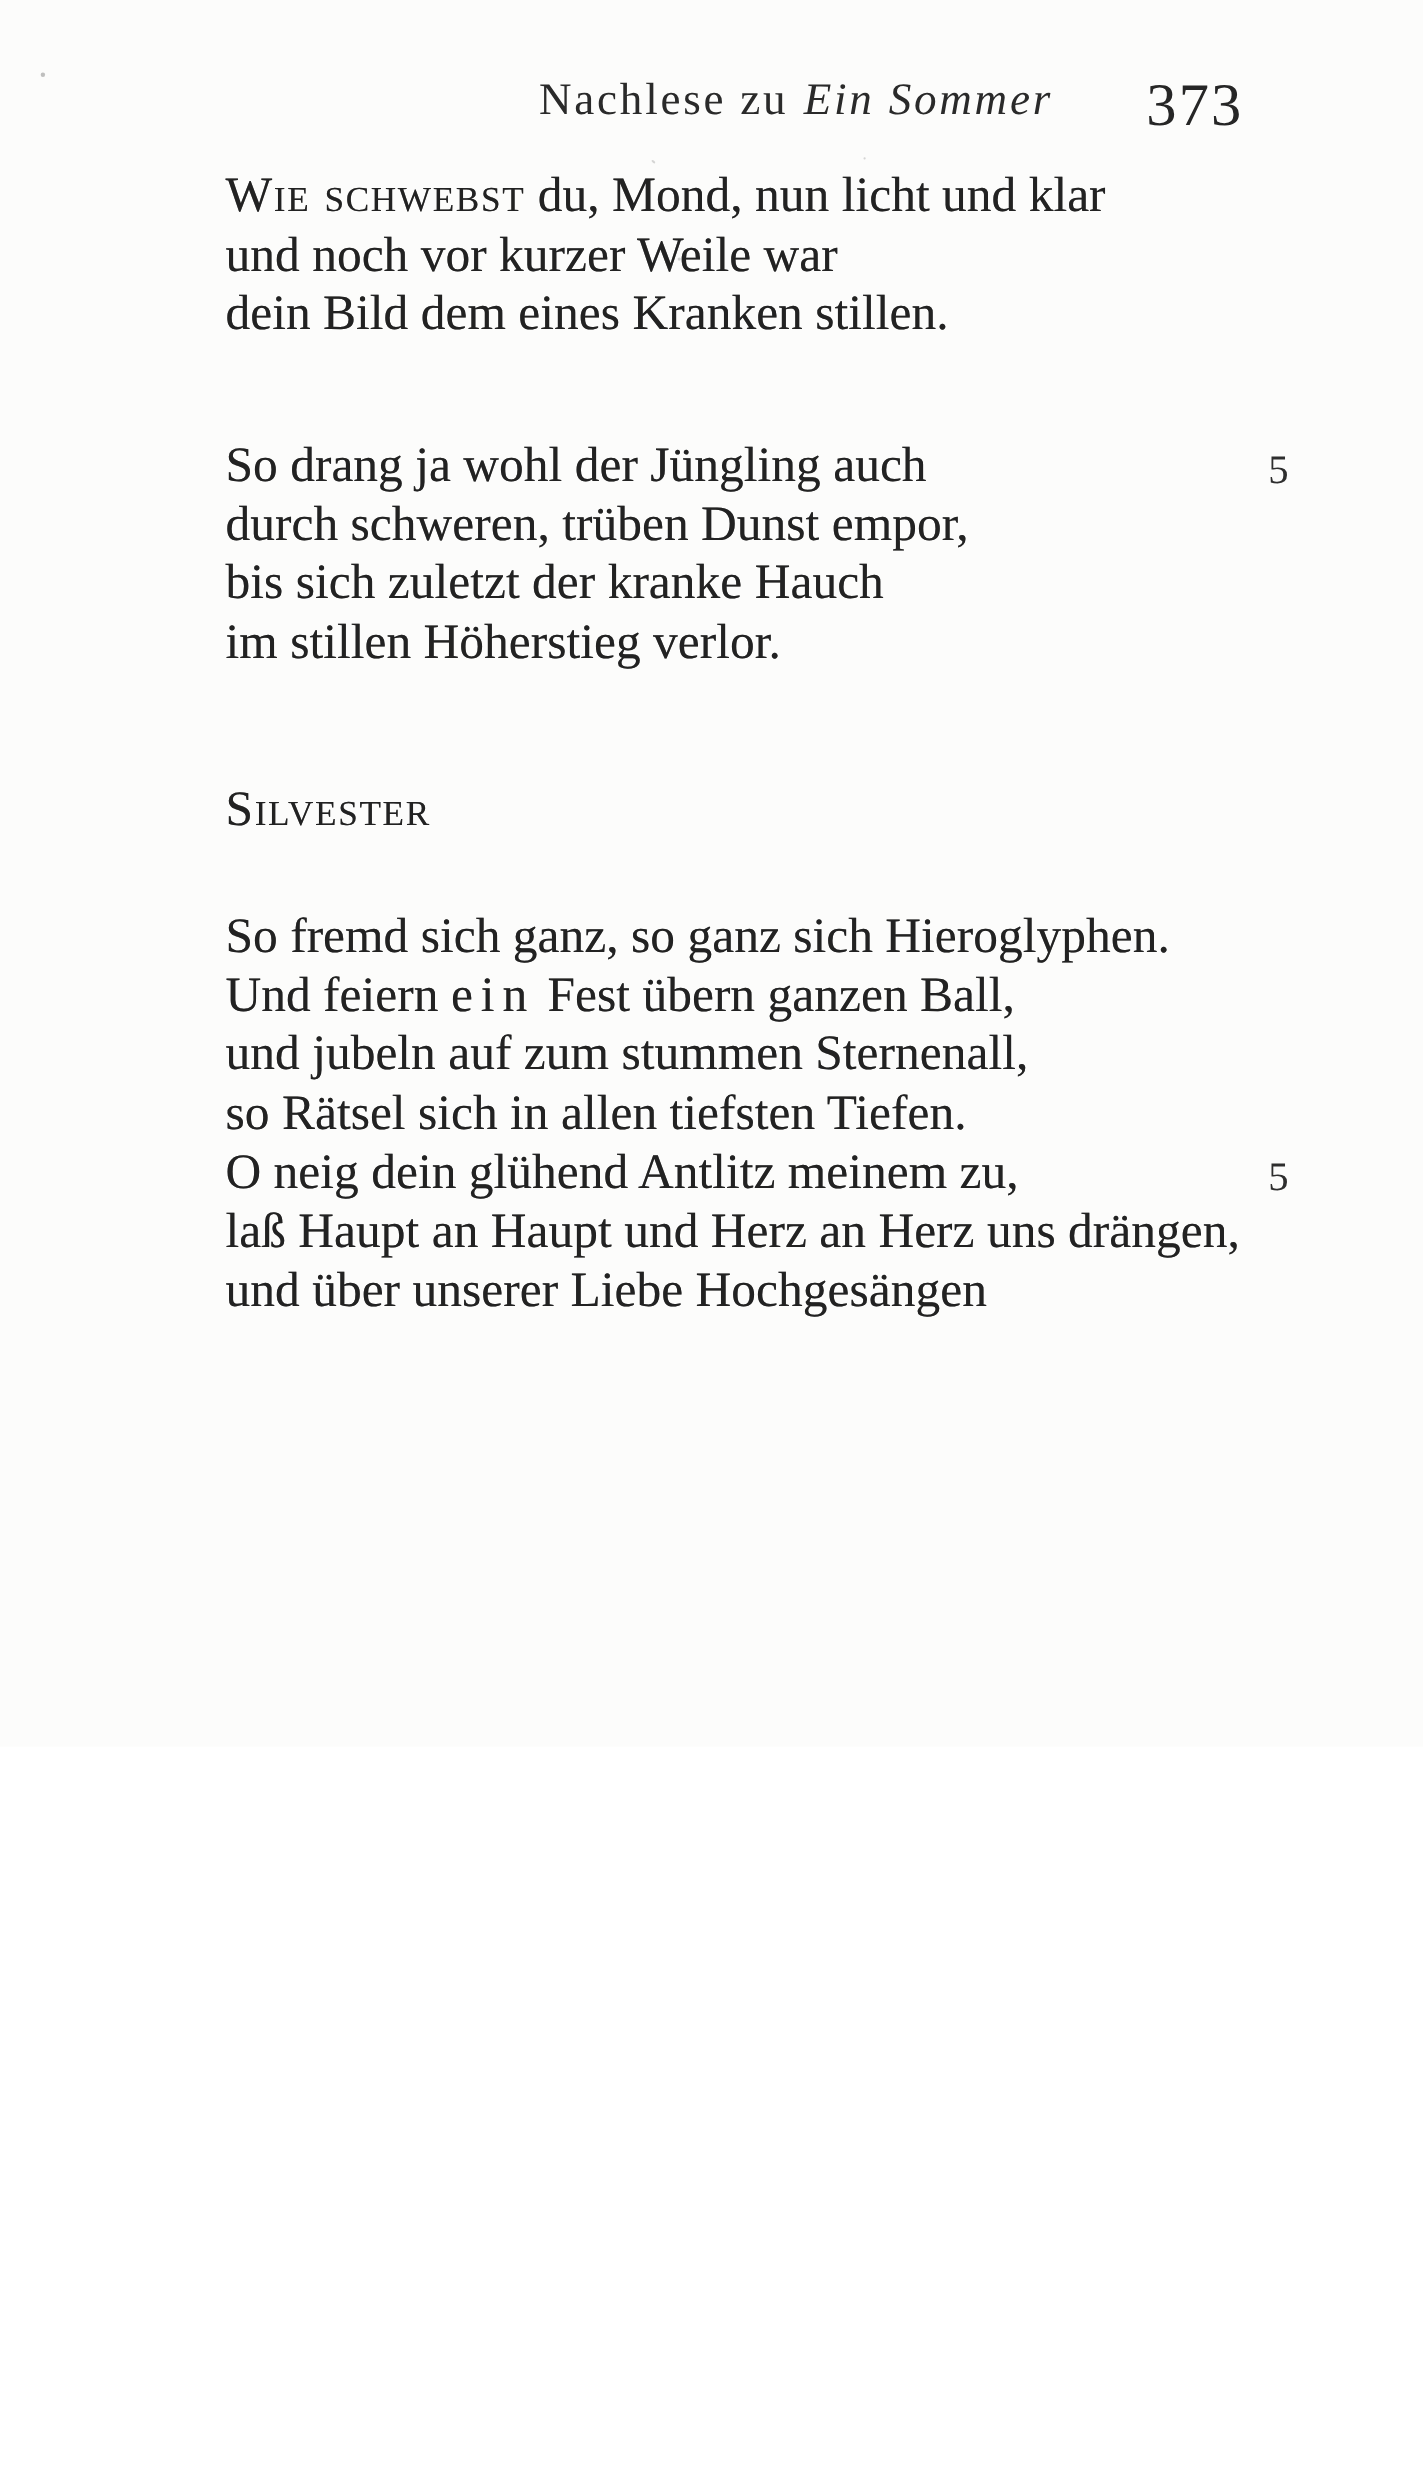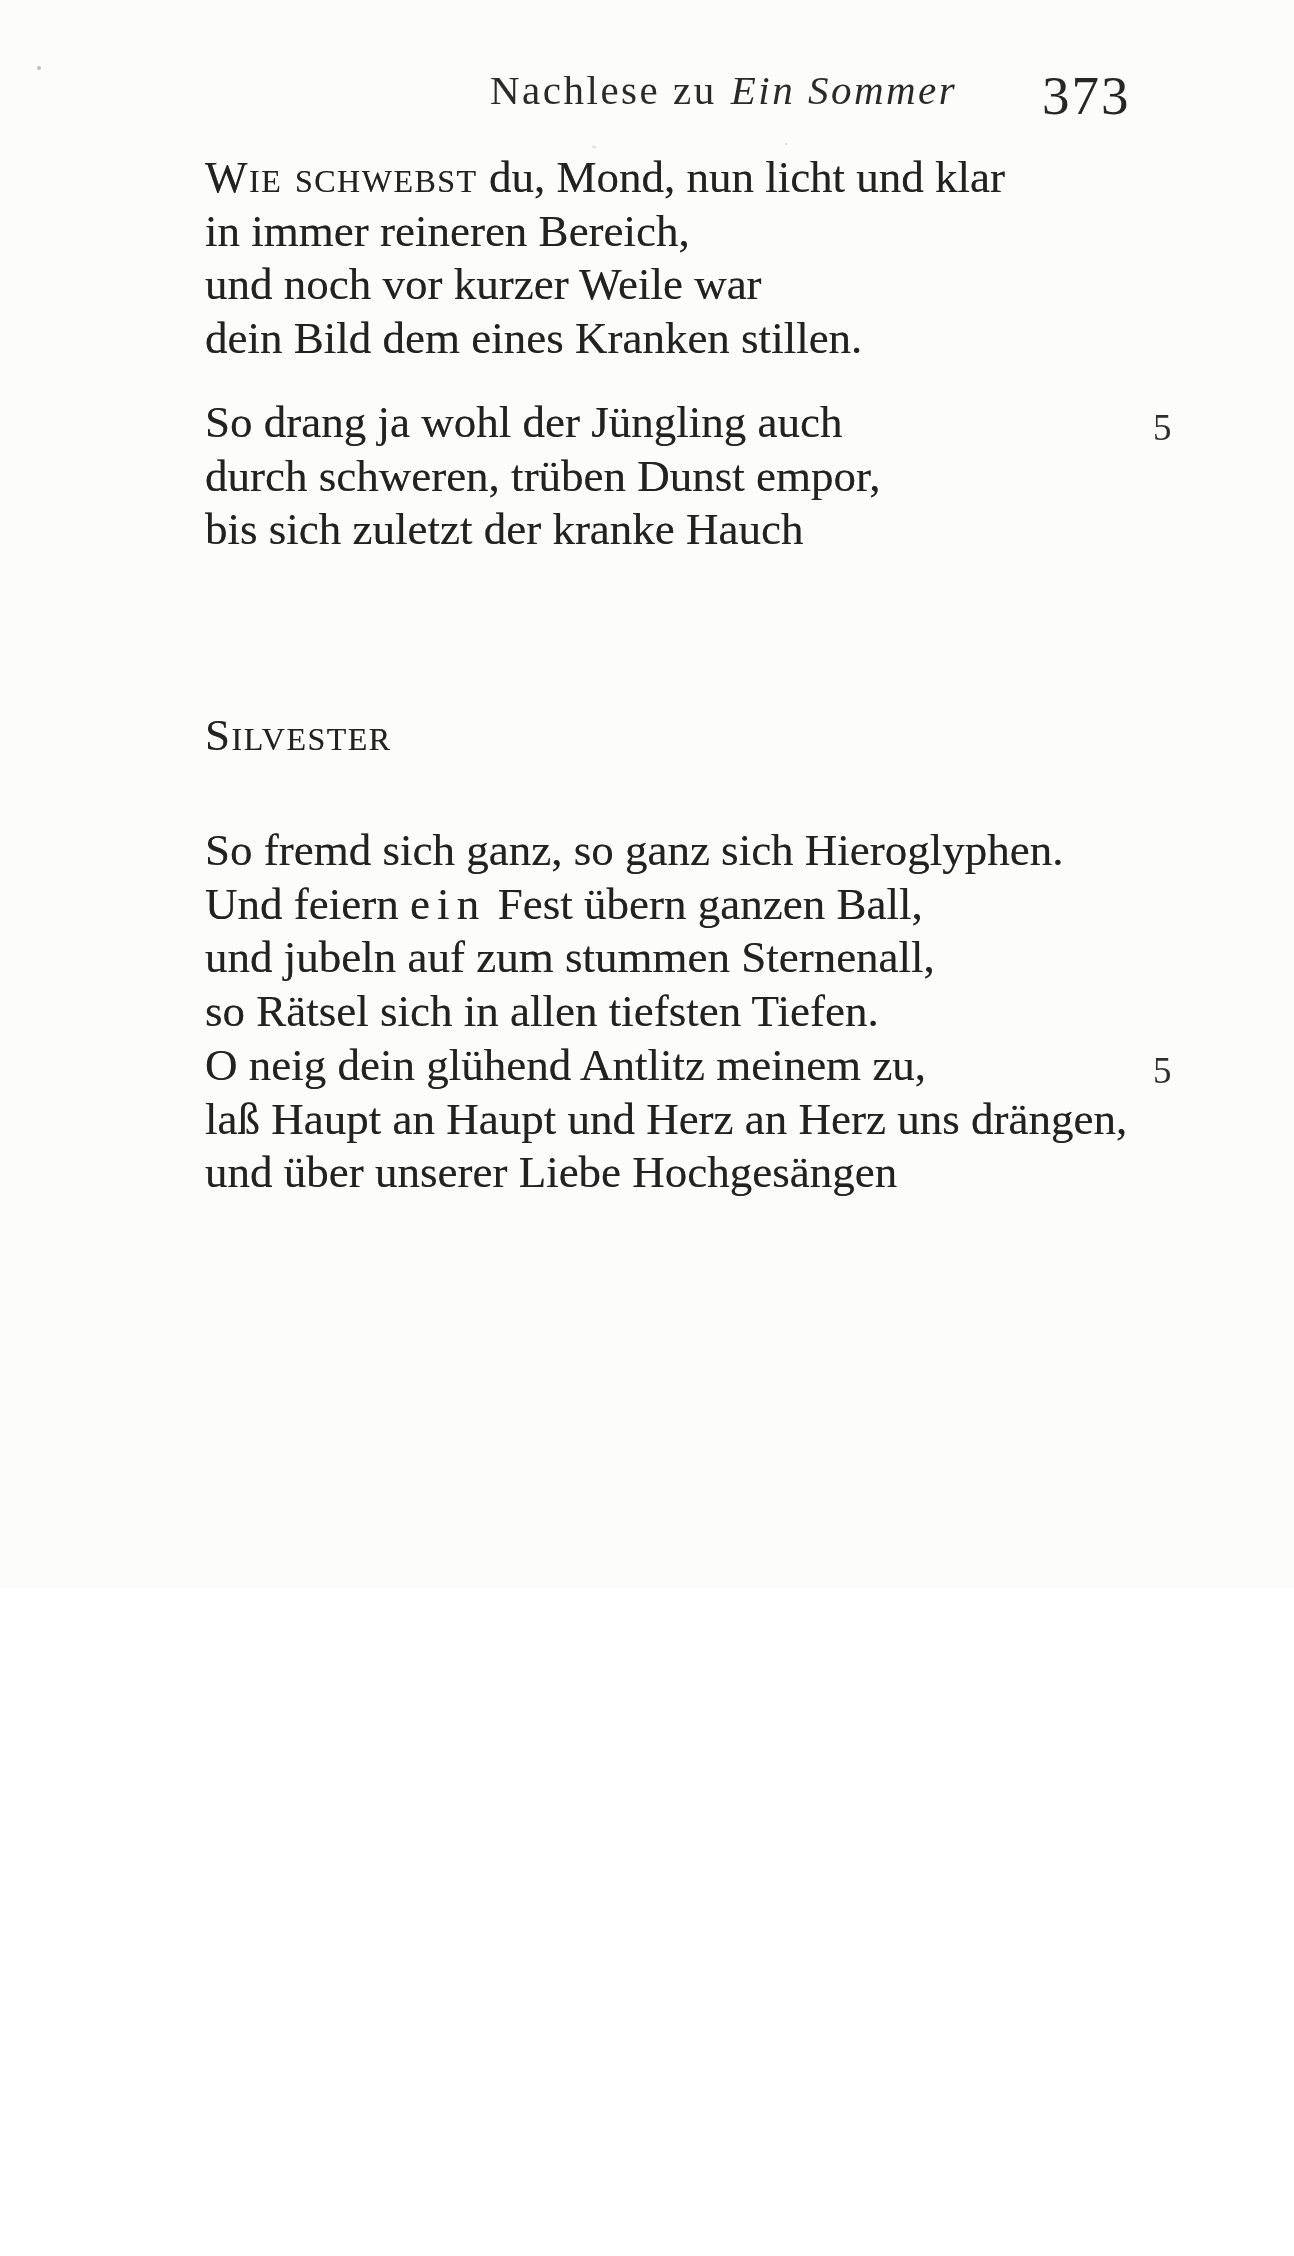--- a/index.html
+++ b/index.html
@@ -87,28 +87,28 @@
 
 <div class="page">
 
   <div class="running-head">
     <span>Nachlese zu</span><span class="work-title">Ein Sommer</span>
   </div>
   <div class="folio">373</div>
 
   <div class="block block-0">
       <div><span class="sc">Wie schwebst</span><span> du, Mond, nun licht und klar</span></div>
-      <div><span>in immer reineren Bereich,</span></div>
       <div><span>und noch vor kurzer Weile war</span></div>
       <div><span>dein Bild dem eines Kranken stillen.</span></div>
     </div>
   <div class="block block-1">
       <div><span>So drang ja wohl der Jüngling auch</span></div>
       <div><span>durch schweren, trüben Dunst empor,</span></div>
       <div><span>bis sich zuletzt der kranke Hauch</span></div>
+      <div><span>im stillen Höherstieg verlor.</span></div>
       <span class="margin-num">5</span>
     </div>
   <div class="block block-2">
       <div><span class="sc">Silvester</span></div>
     </div>
   <div class="block block-3">
       <div><span>So fremd sich ganz, so ganz sich Hieroglyphen.</span></div>
       <div><span>Und feiern </span><span class="spaced">ein</span><span> Fest übern ganzen Ball,</span></div>
       <div><span>und jubeln auf zum stummen Sternenall,</span></div>
       <div><span>so Rätsel sich in allen tiefsten Tiefen.</span></div>

